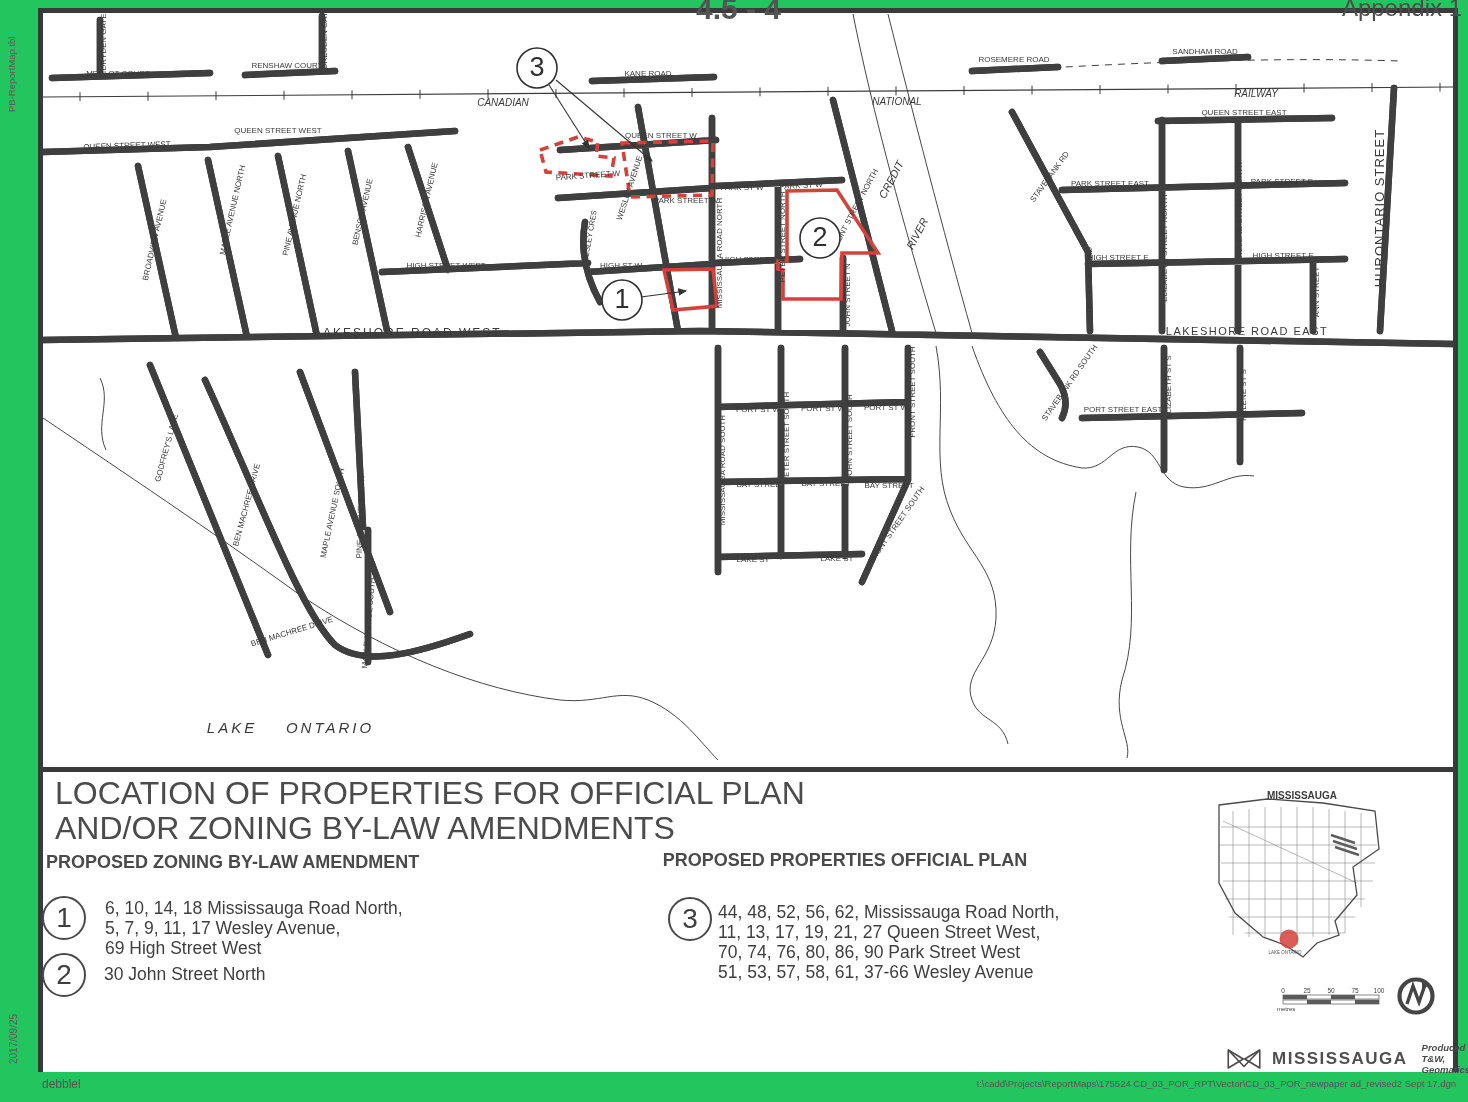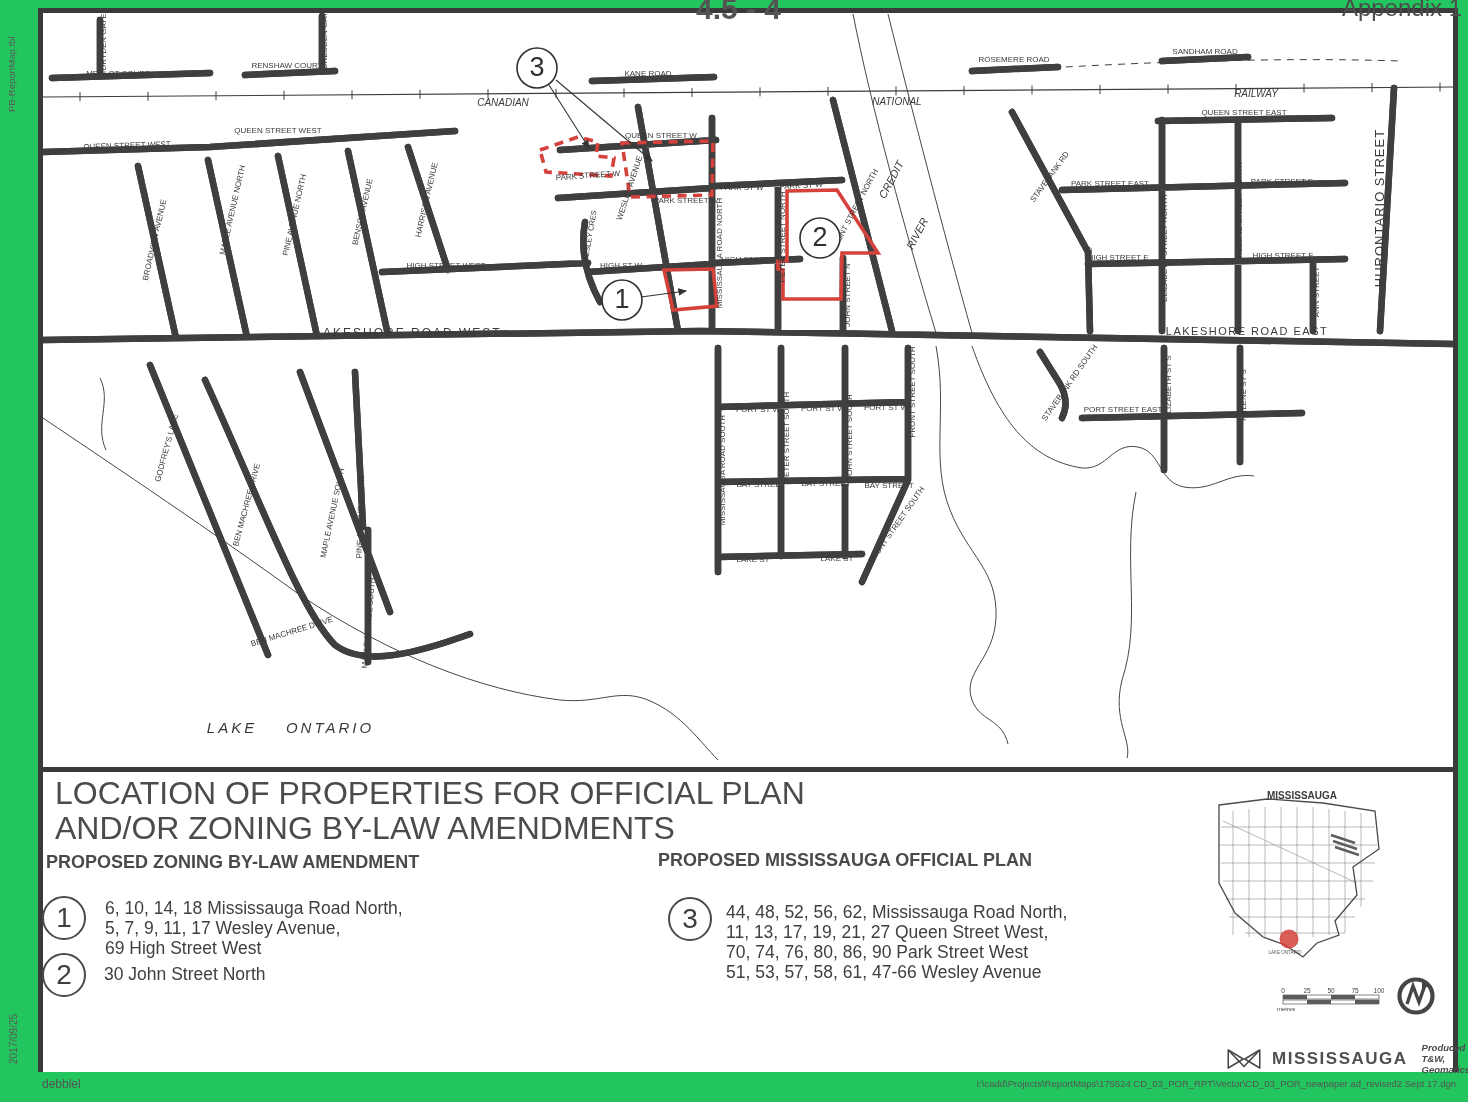--- a/index.html
+++ b/index.html
@@ -187,31 +187,31 @@
       </div>
 
       <div class="num-circle" style="left:-1px;top:181px;">
         <span>2</span>
       </div>
       <div class="item-text" style="left:61px;top:192px;">
         <div>30 John Street North</div>
       </div>
 
       <div class="col-head" style="left:602px;top:78px;width:400px;text-align:center;line-height:21px;">
-        <div>PROPOSED MISSISSAUGA OFFICIAL PLAN</div>
+        <div>PROPOSED PROPERTIES OFFICIAL PLAN</div>
       </div>
 
       <div class="num-circle" style="left:625px;top:125px;">
         <span>3</span>
       </div>
-      <div class="item-text" style="left:675px;top:130px;margin-left:8px;">
+      <div class="item-text" style="left:675px;top:130px;">
         <div>44, 48, 52, 56, 62, Mississauga Road North,</div>
         <div>11, 13, 17, 19, 21, 27 Queen Street West,</div>
         <div>70, 74, 76, 80, 86, 90 Park Street West</div>
-        <div>51, 53, 57, 58, 61, 47-66 Wesley Avenue</div>
+        <div>51, 53, 57, 58, 61, 37-66 Wesley Avenue</div>
       </div>
 
       <div class="inset">
         <svg width="187" height="230" viewBox="0 0 187 230">
           <text x="97" y="12" font-size="10" font-weight="bold" fill="#3c3c3c" text-anchor="middle">MISSISSAUGA</text>
           <g stroke="#8a8a8a" stroke-width="0.6" fill="none">
             <path d="M28,24V148M44,22V150M60,20V152M76,20V154M92,20V158M108,20V150M124,22V148M140,24V146M156,26V120"></path>
             <path d="M16,40H170M14,58H172M16,76H170M18,94H168M20,112H160M24,130H150M40,146H140"></path>
             <path d="M18,34 L152,96"></path>
           </g>

